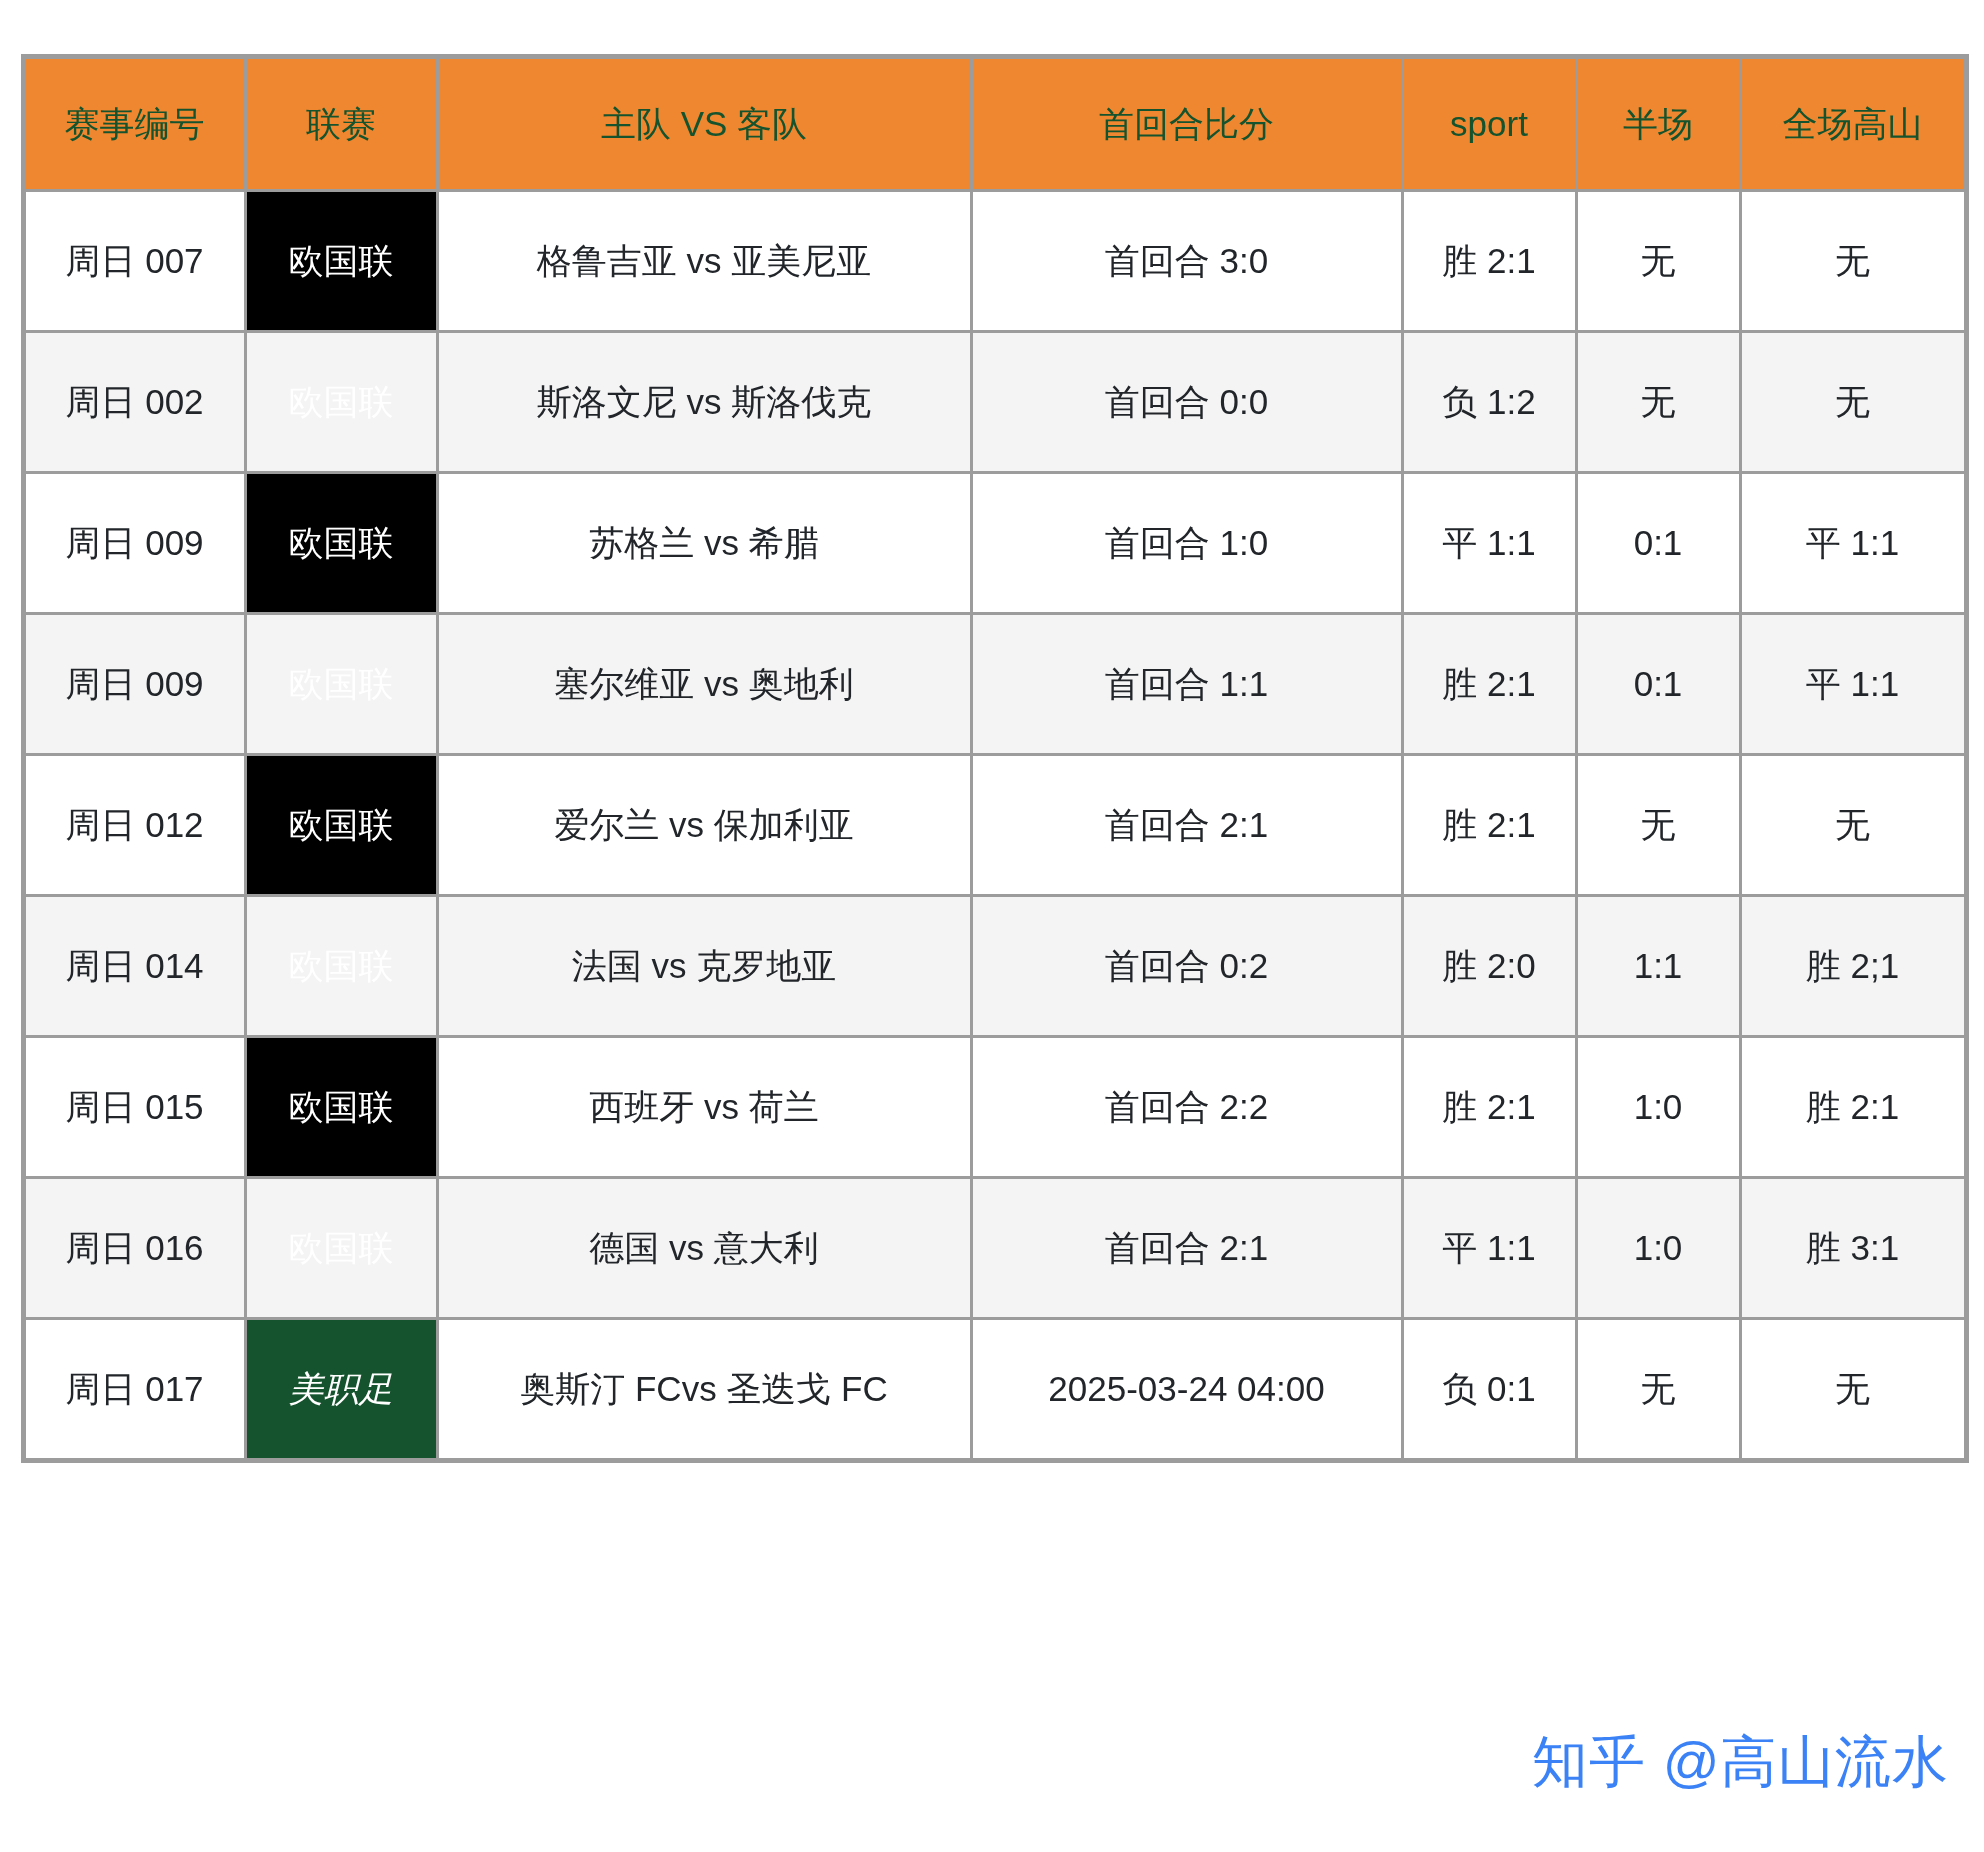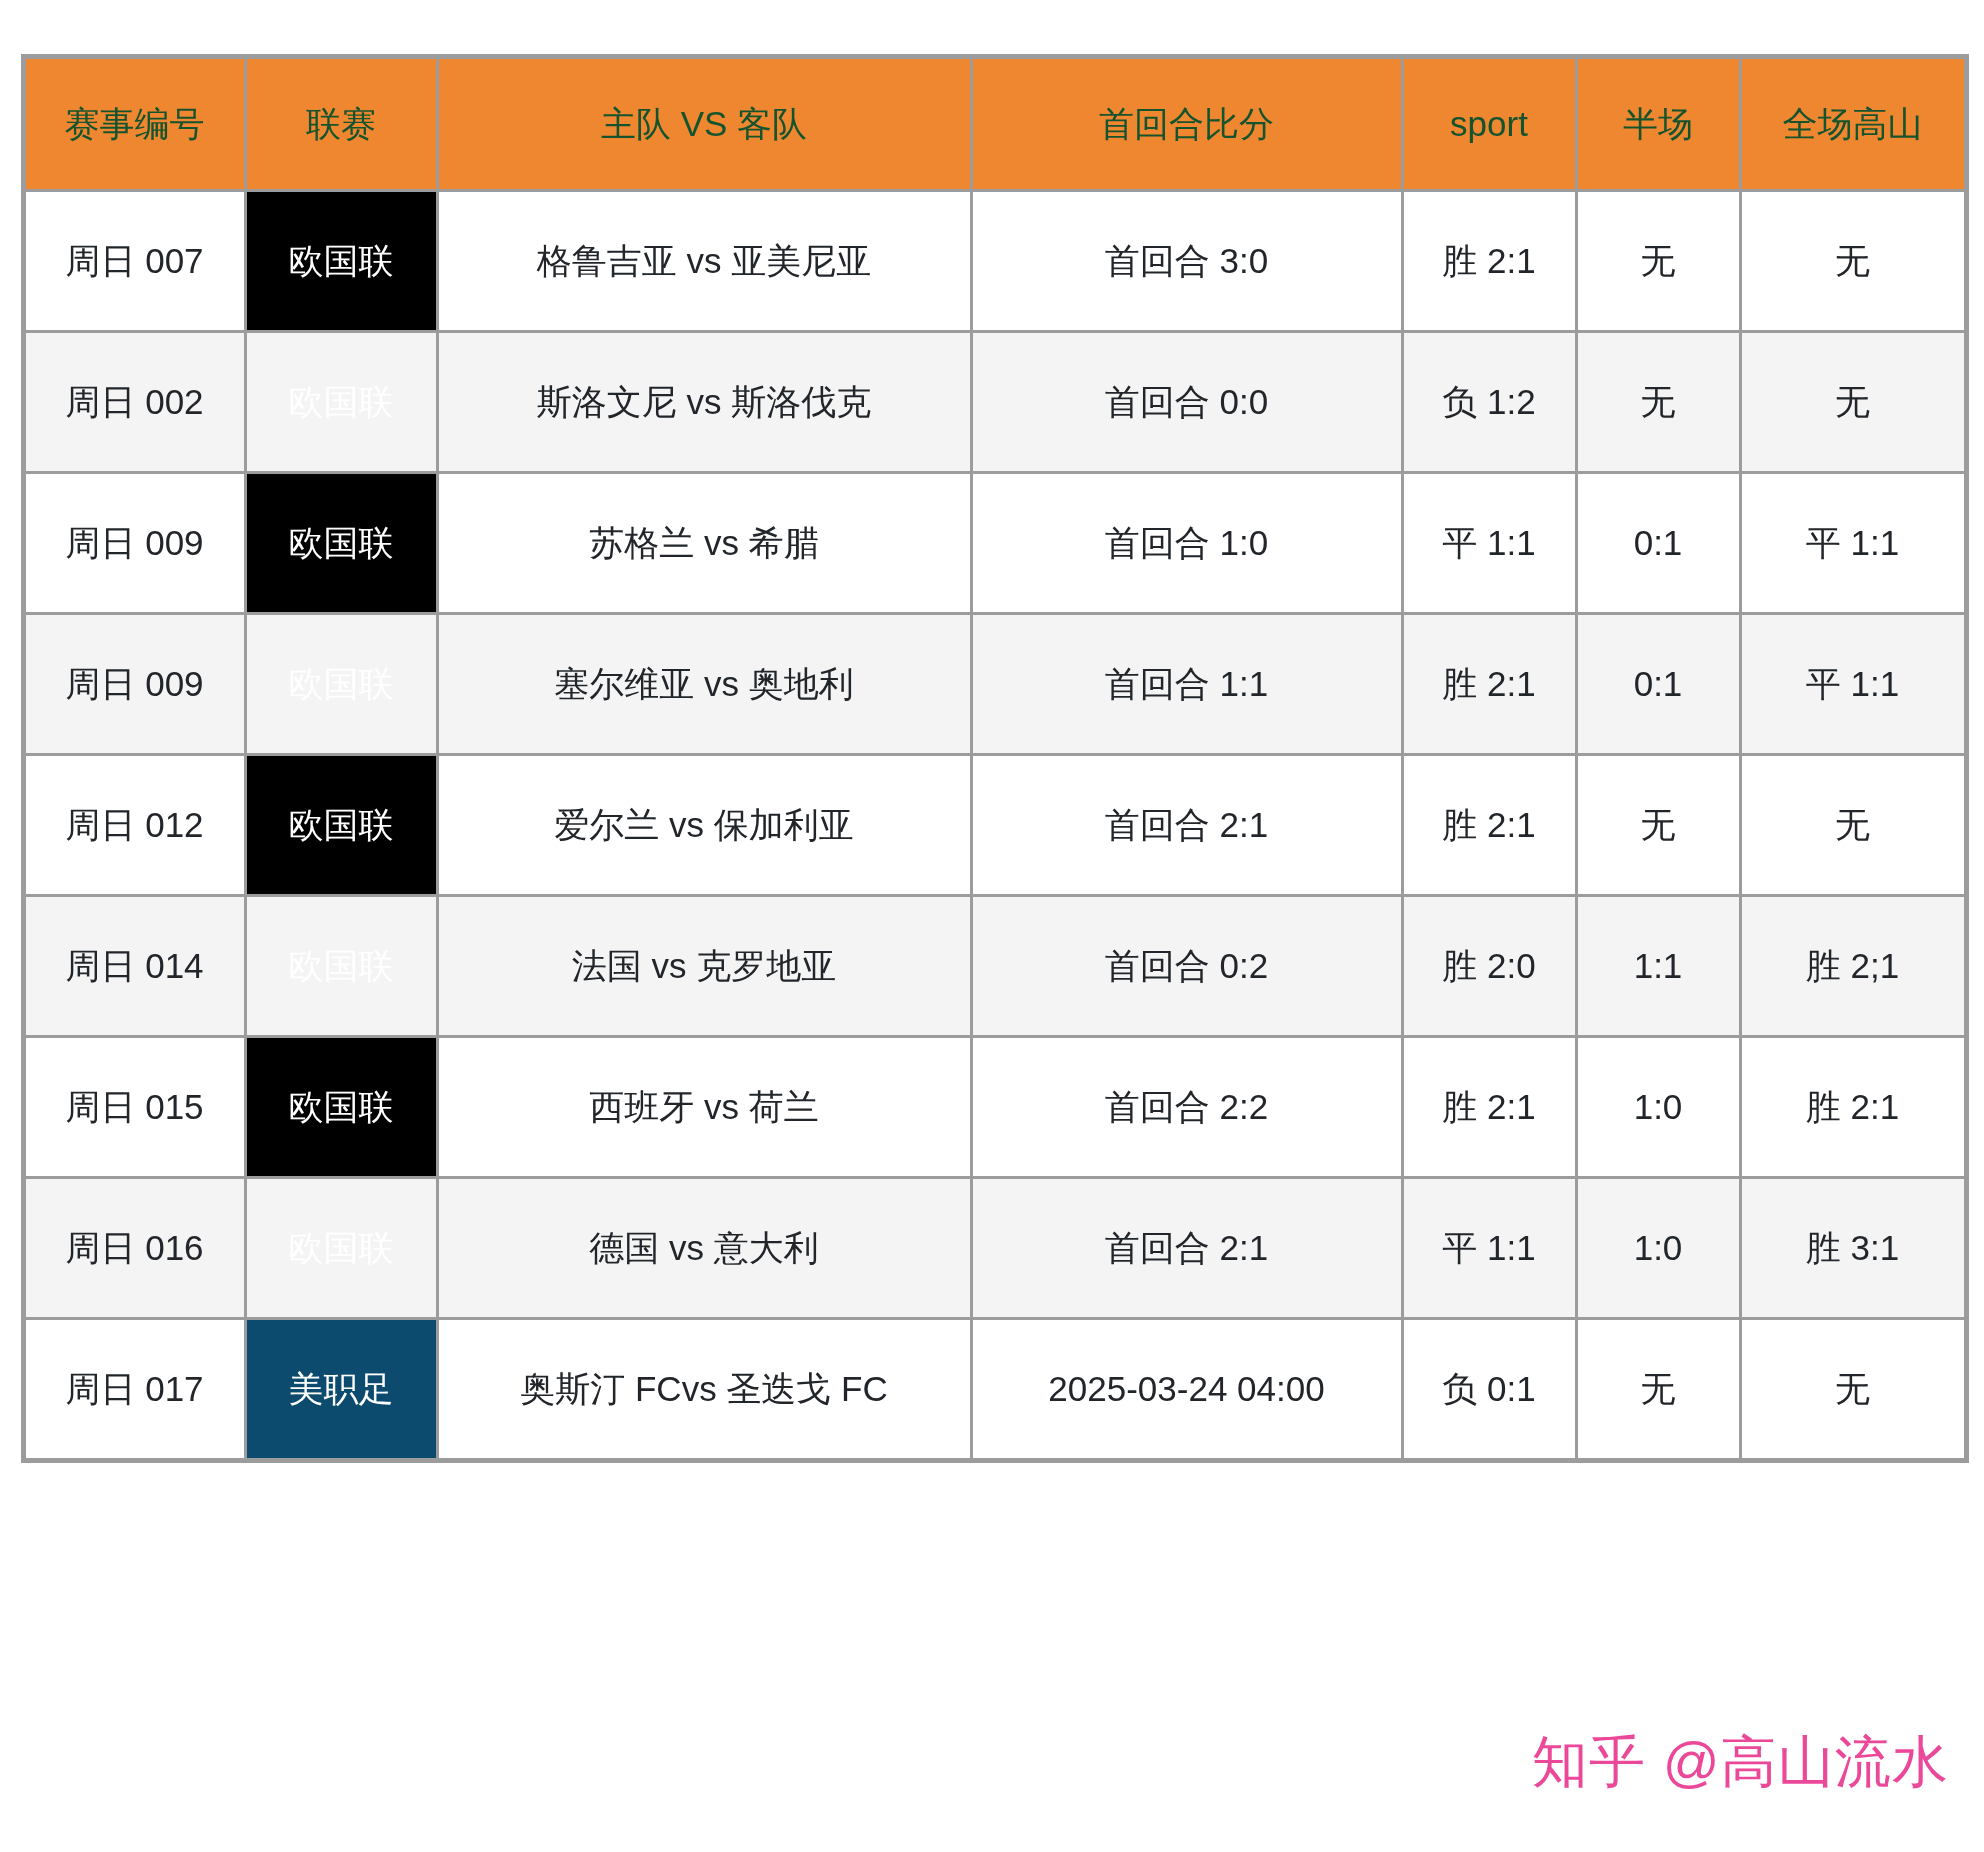--- a/index.html
+++ b/index.html
@@ -43,28 +43,29 @@
     background: #ffffff;
   }
   tbody tr:nth-child(even) td {
     background: #f4f4f4;
   }
   tbody td.league {
     background: #000000;
     color: #ffffff;
   }
   tbody td.league.maroon {
-    background: #0c4a6e;
+    background: #14532d;
+    font-style: italic;
   }
   .watermark {
     position: absolute;
     top: 1725px;
     right: 36px;
     font-size: 56px;
-    color: #ec4899;
+    color: #3b82f6;
     white-space: nowrap;
     text-shadow: 1.7px 1.7px 0 rgba(255,255,255,0.95), -1.7px -1.7px 0 rgba(255,255,255,0.85);
     letter-spacing: 1.1px;
   }
 </style>
 </head>
 <body>
 
 <table class="match-table">
   <colgroup id="cols">

